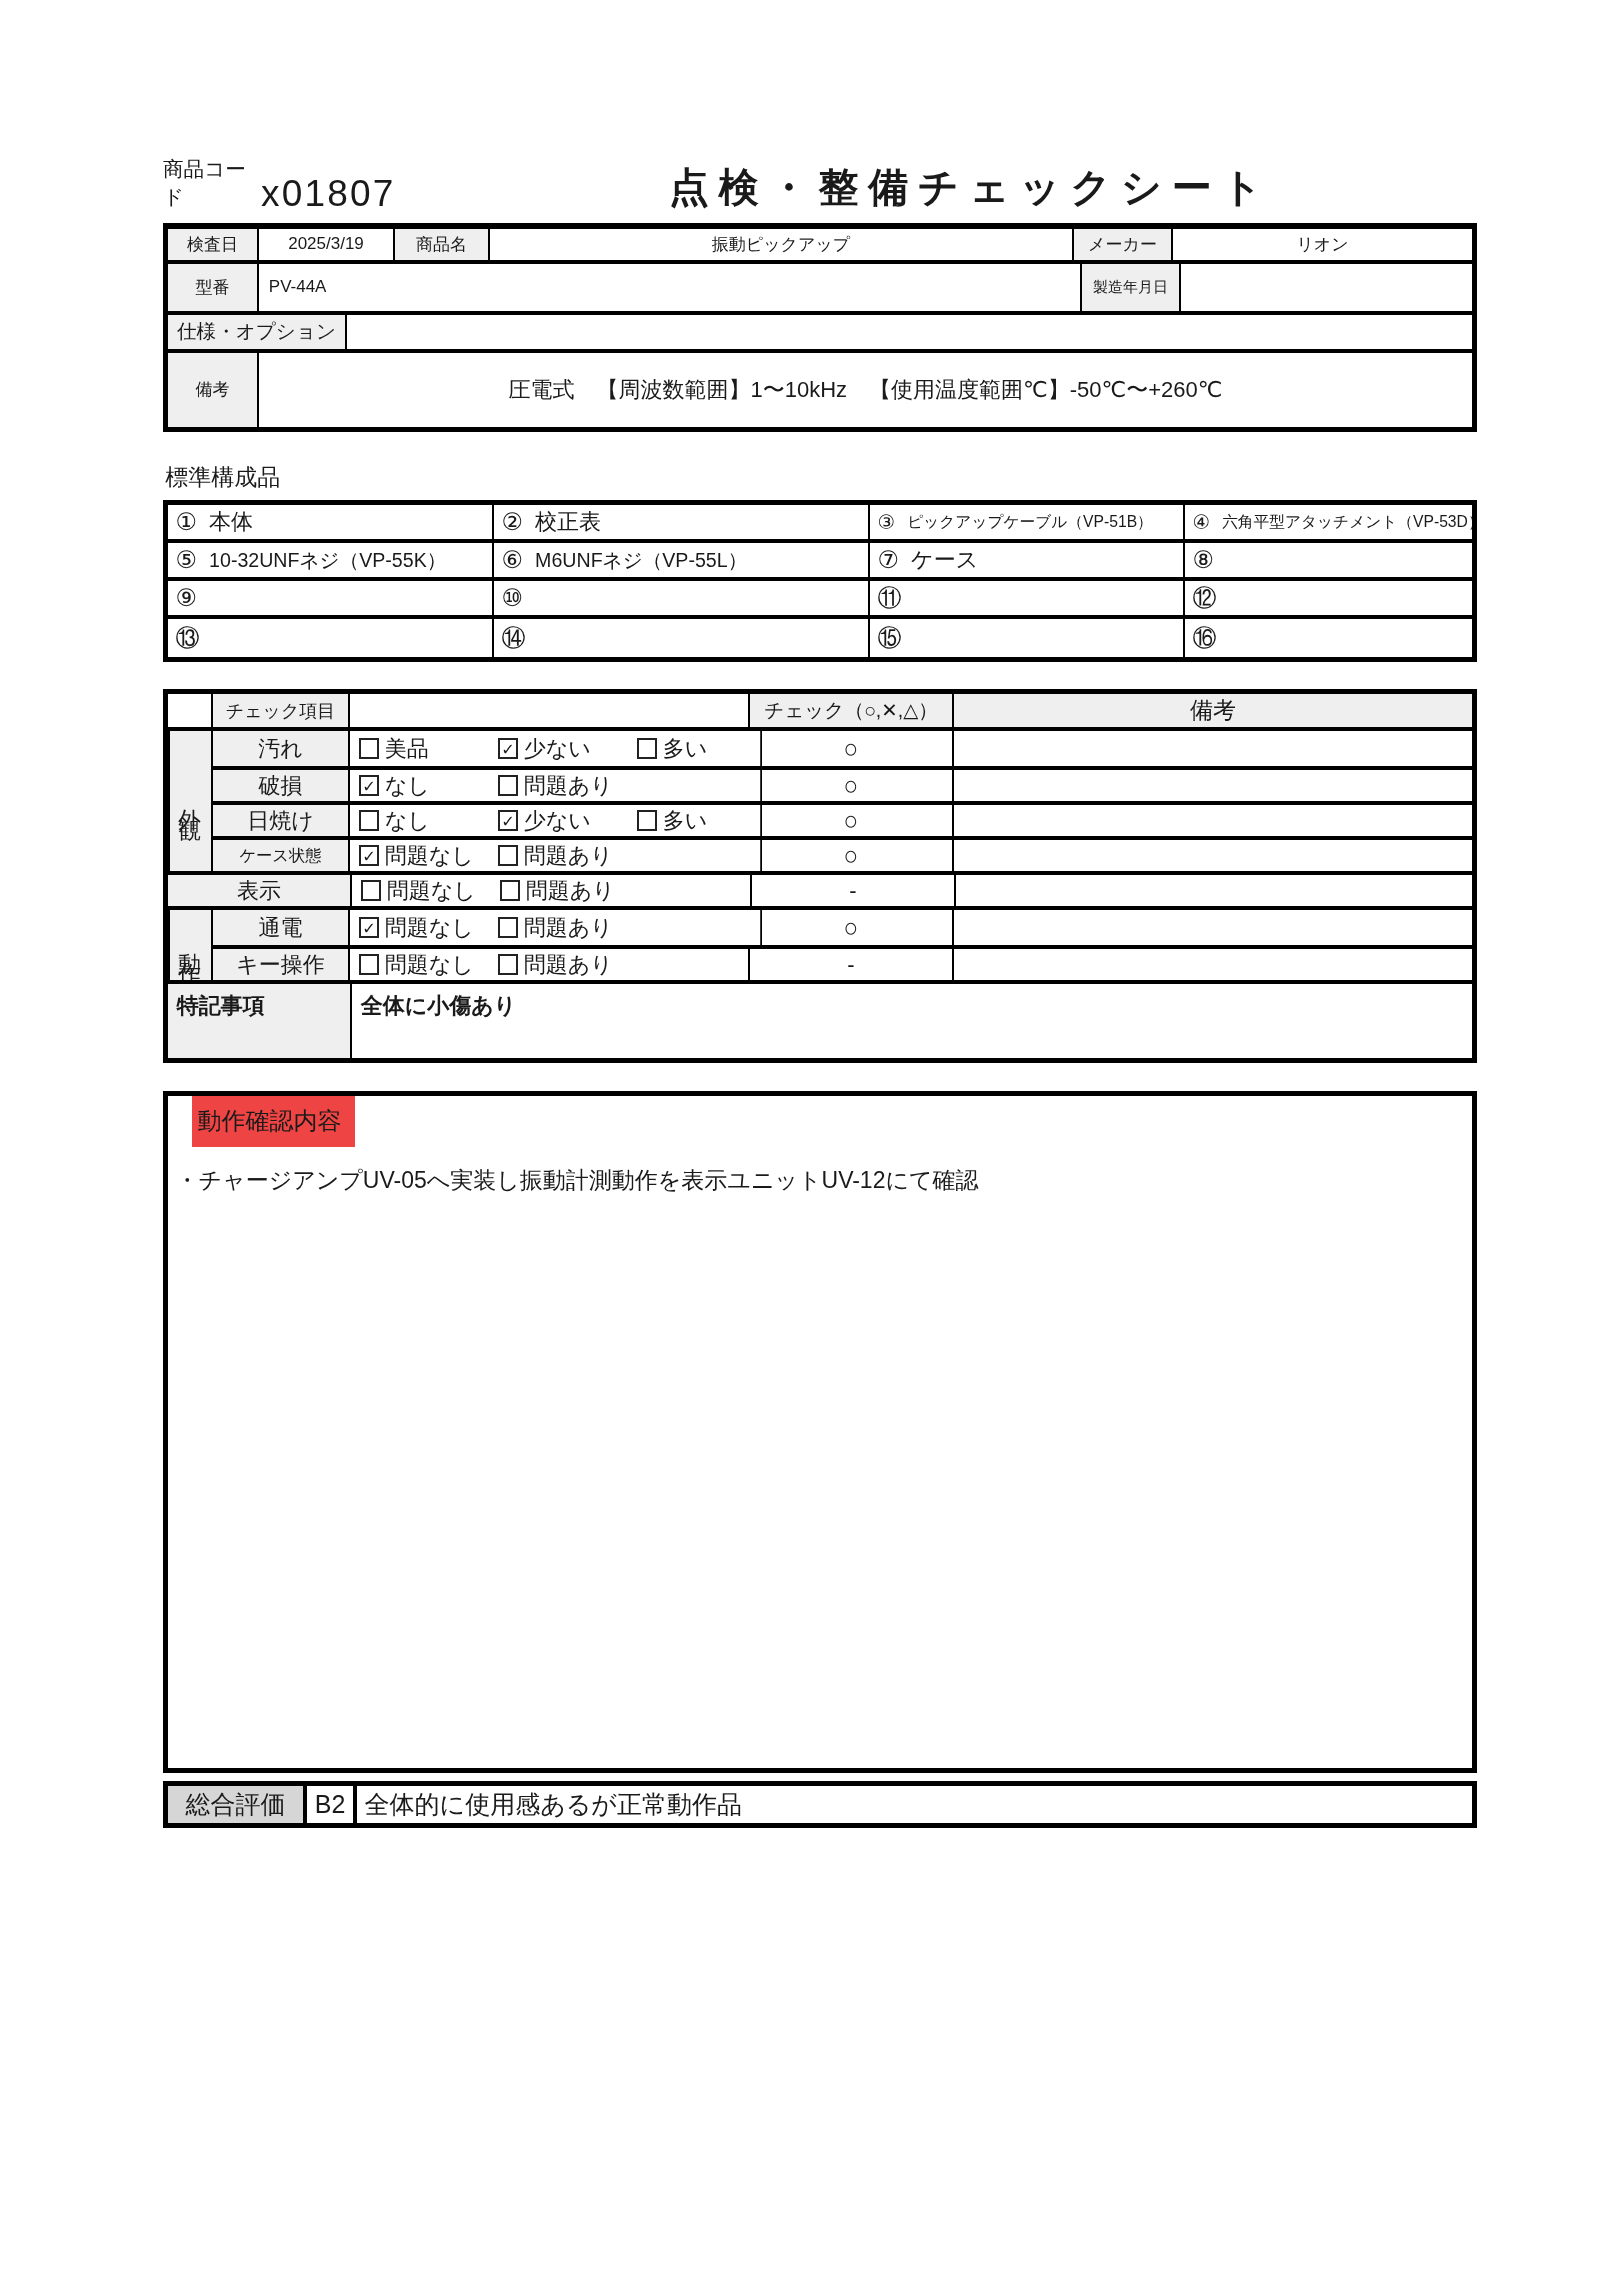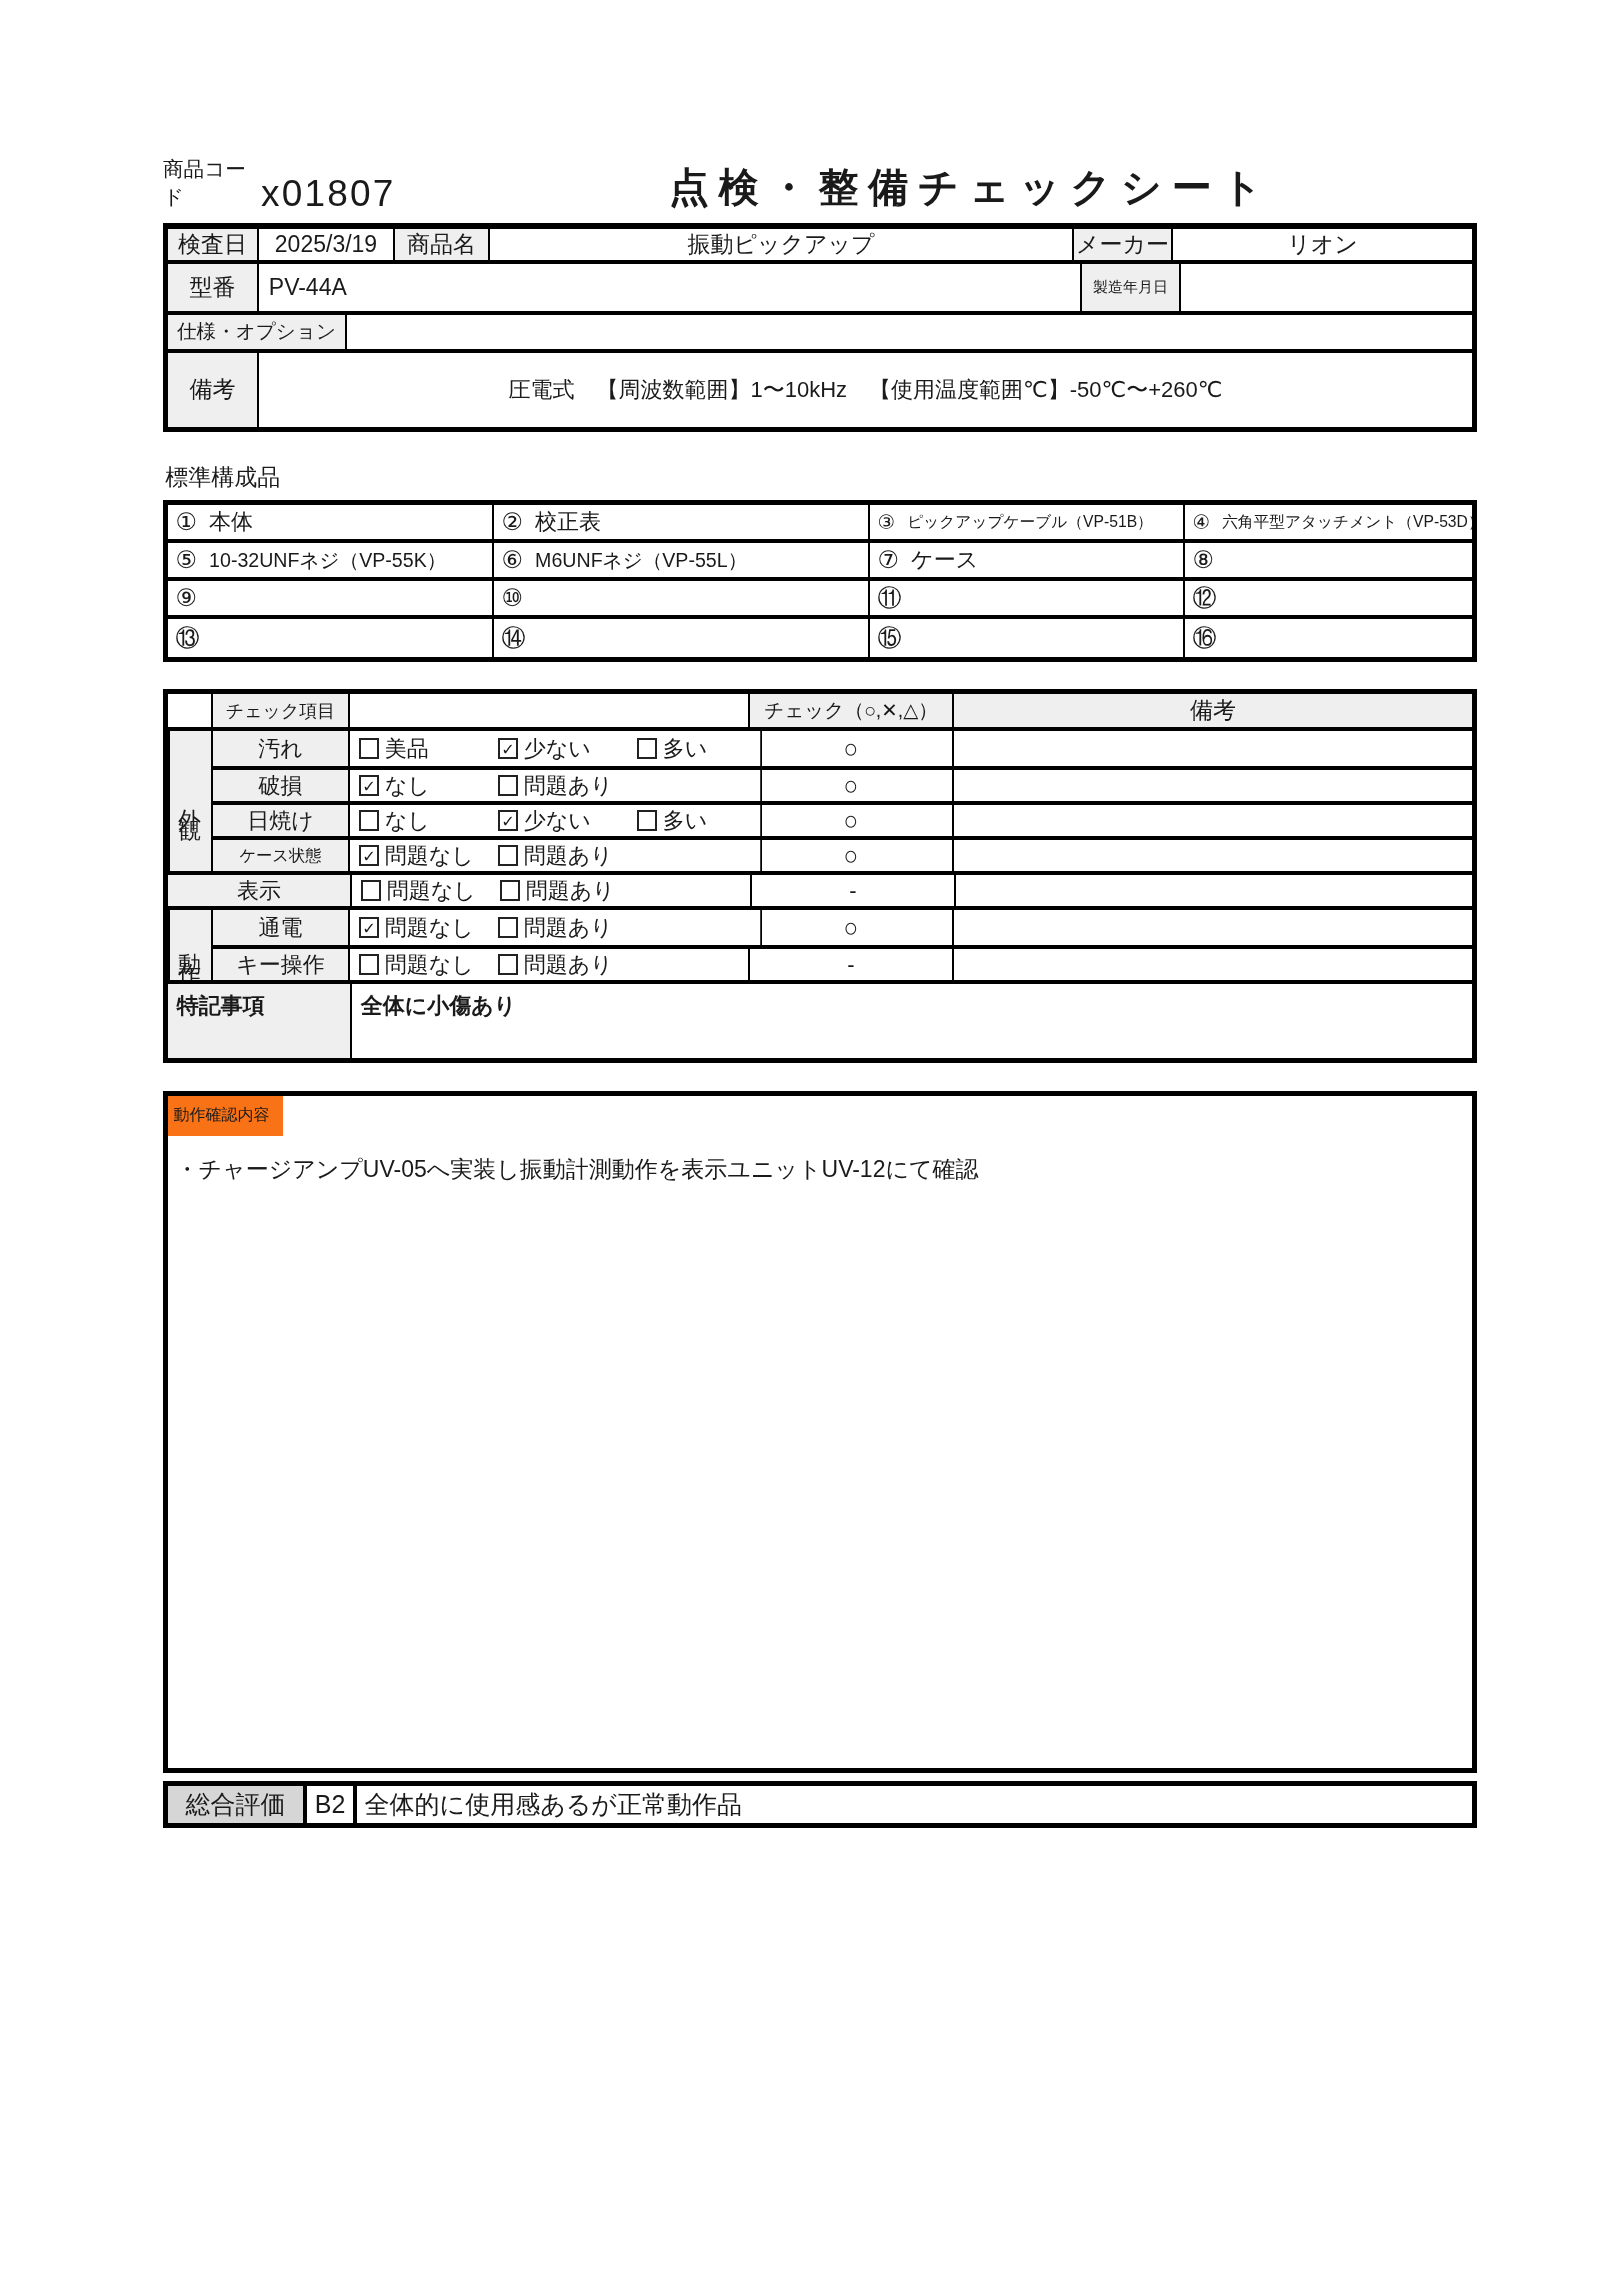--- a/index.html
+++ b/index.html
@@ -15,21 +15,21 @@
   .title-row { display:flex; align-items:flex-end; height:52px; margin-bottom:7.6px; }
   .code-label { font-size:20.6px; padding-bottom:4.3px; width:98px; }
   .code-value { font-size:37px; width:185px; letter-spacing:2.2px; }
   .sheet-title { font-size:40px; font-weight:bold; letter-spacing:9.8px; margin-left:223px; white-space:nowrap; }
 
   
   .btable { border:5.4px solid #000; border-top:6.5px solid #000; }
   .brow { display:flex; border-bottom:4.9px solid #000; }
   .brow:last-child { border-bottom:none; }
   .bc { display:flex; align-items:center; justify-content:center;
-        font-size:23px; border-left:2.2px solid #000; overflow:hidden; white-space:nowrap; }
+        font-size:17px; border-left:2.2px solid #000; overflow:hidden; white-space:nowrap; }
   .bc:first-child { border-left:none; }
   .lab { background:#efefef; }
   .alignL { justify-content:flex-start; padding-left:9.8px; }
 
   .r1 { height:35px; } .r2 { height:51px; } .r3 { height:38px; } .r4 { height:35px; } .r5 { height:74px; }
   .small-lab { font-size:15px; }
   .spec-lab { font-size:19.6px; }
 
   
   .section-title { font-size:23px; margin:30px 0 7.6px 2.2px; }
@@ -72,21 +72,21 @@
   .opt { display:flex; align-items:center; gap:5.4px; }
   .opt-w { width:139px; }
   .cbx { width:20.6px; height:20.6px; border:2.7px solid #222; display:inline-flex;
          align-items:center; justify-content:center; font-size:16.3px; line-height:1; flex:none; }
   .circle { font-size:28px; transform:scaleX(.88); font-weight:normal; }
   .notes-row { height:78px;font-weight:bold; }
   .notes-row .cc { align-items:flex-start; justify-content:flex-start; padding:6.5px 0 0 8.7px; }
 
   
   .opbox { border:5.4px solid #000; height:682px; margin-top:28px; }
-  .opbox-label { display:inline-block; background:#f97316; font-size:16px; padding:8.7px 14px 9.8px 5.4px; }
+  .opbox-label { display:inline-block; background:#ef4444; font-size:24px; padding:8.7px 14px 9.8px 5.4px;margin-left:24px; }
   .opbox-content { font-size:23px; margin:18.5px 0 0 7.6px; }
 
   
   .overall { display:flex; border:5.4px solid #000; height:47px; margin-top:7.6px; }
   .ov-label { width:139px; background:#d6d6d6; display:flex; align-items:center; justify-content:center;
               font-size:25px; border-right:4.3px solid #000; }
   .ov-grade { width:50px; display:flex; align-items:center; justify-content:center;
               font-size:25px; border-right:4.3px solid #000; }
   .ov-comment { flex:1; display:flex; align-items:center; padding-left:7.6px; font-size:25px; }
 </style>

